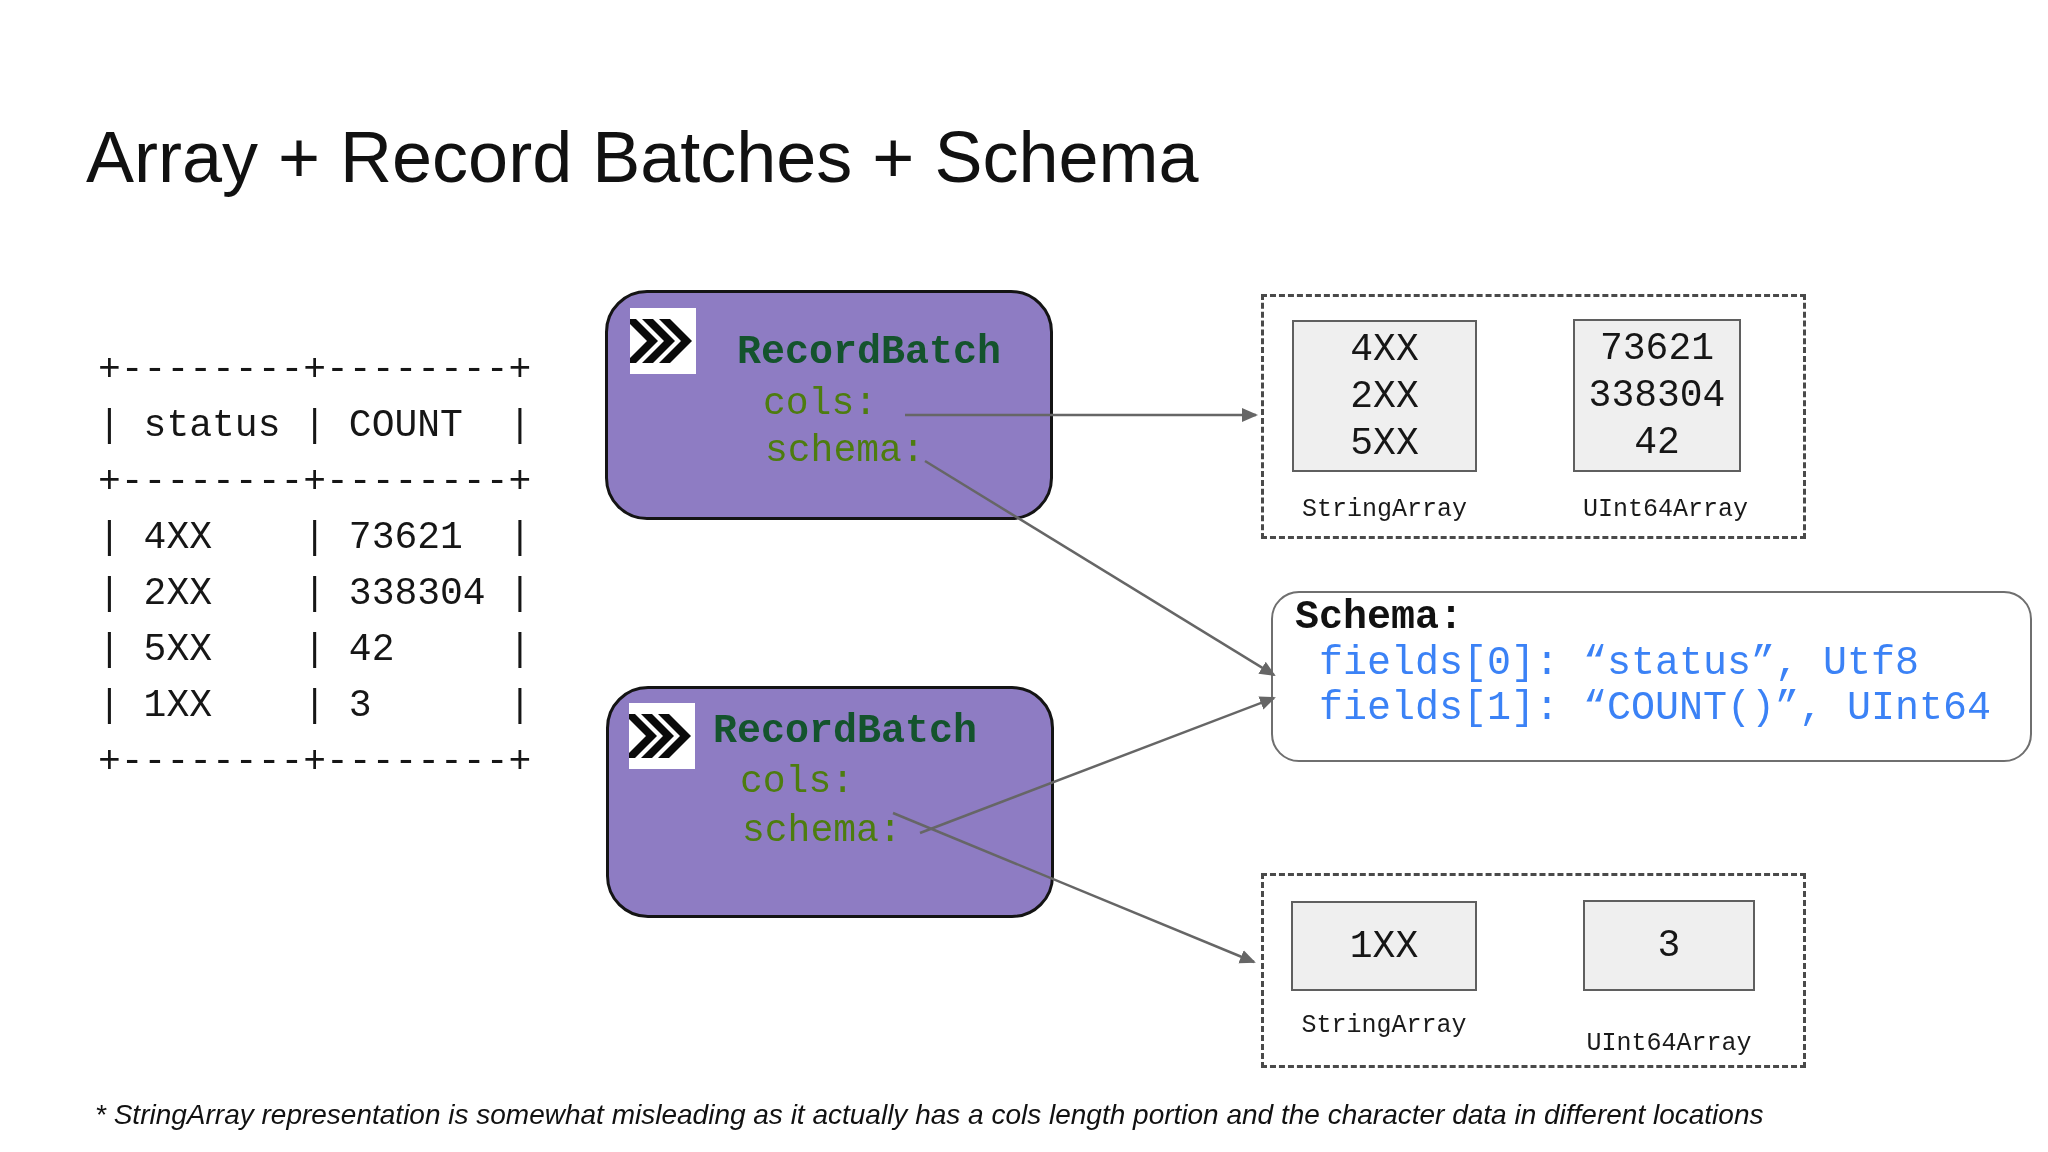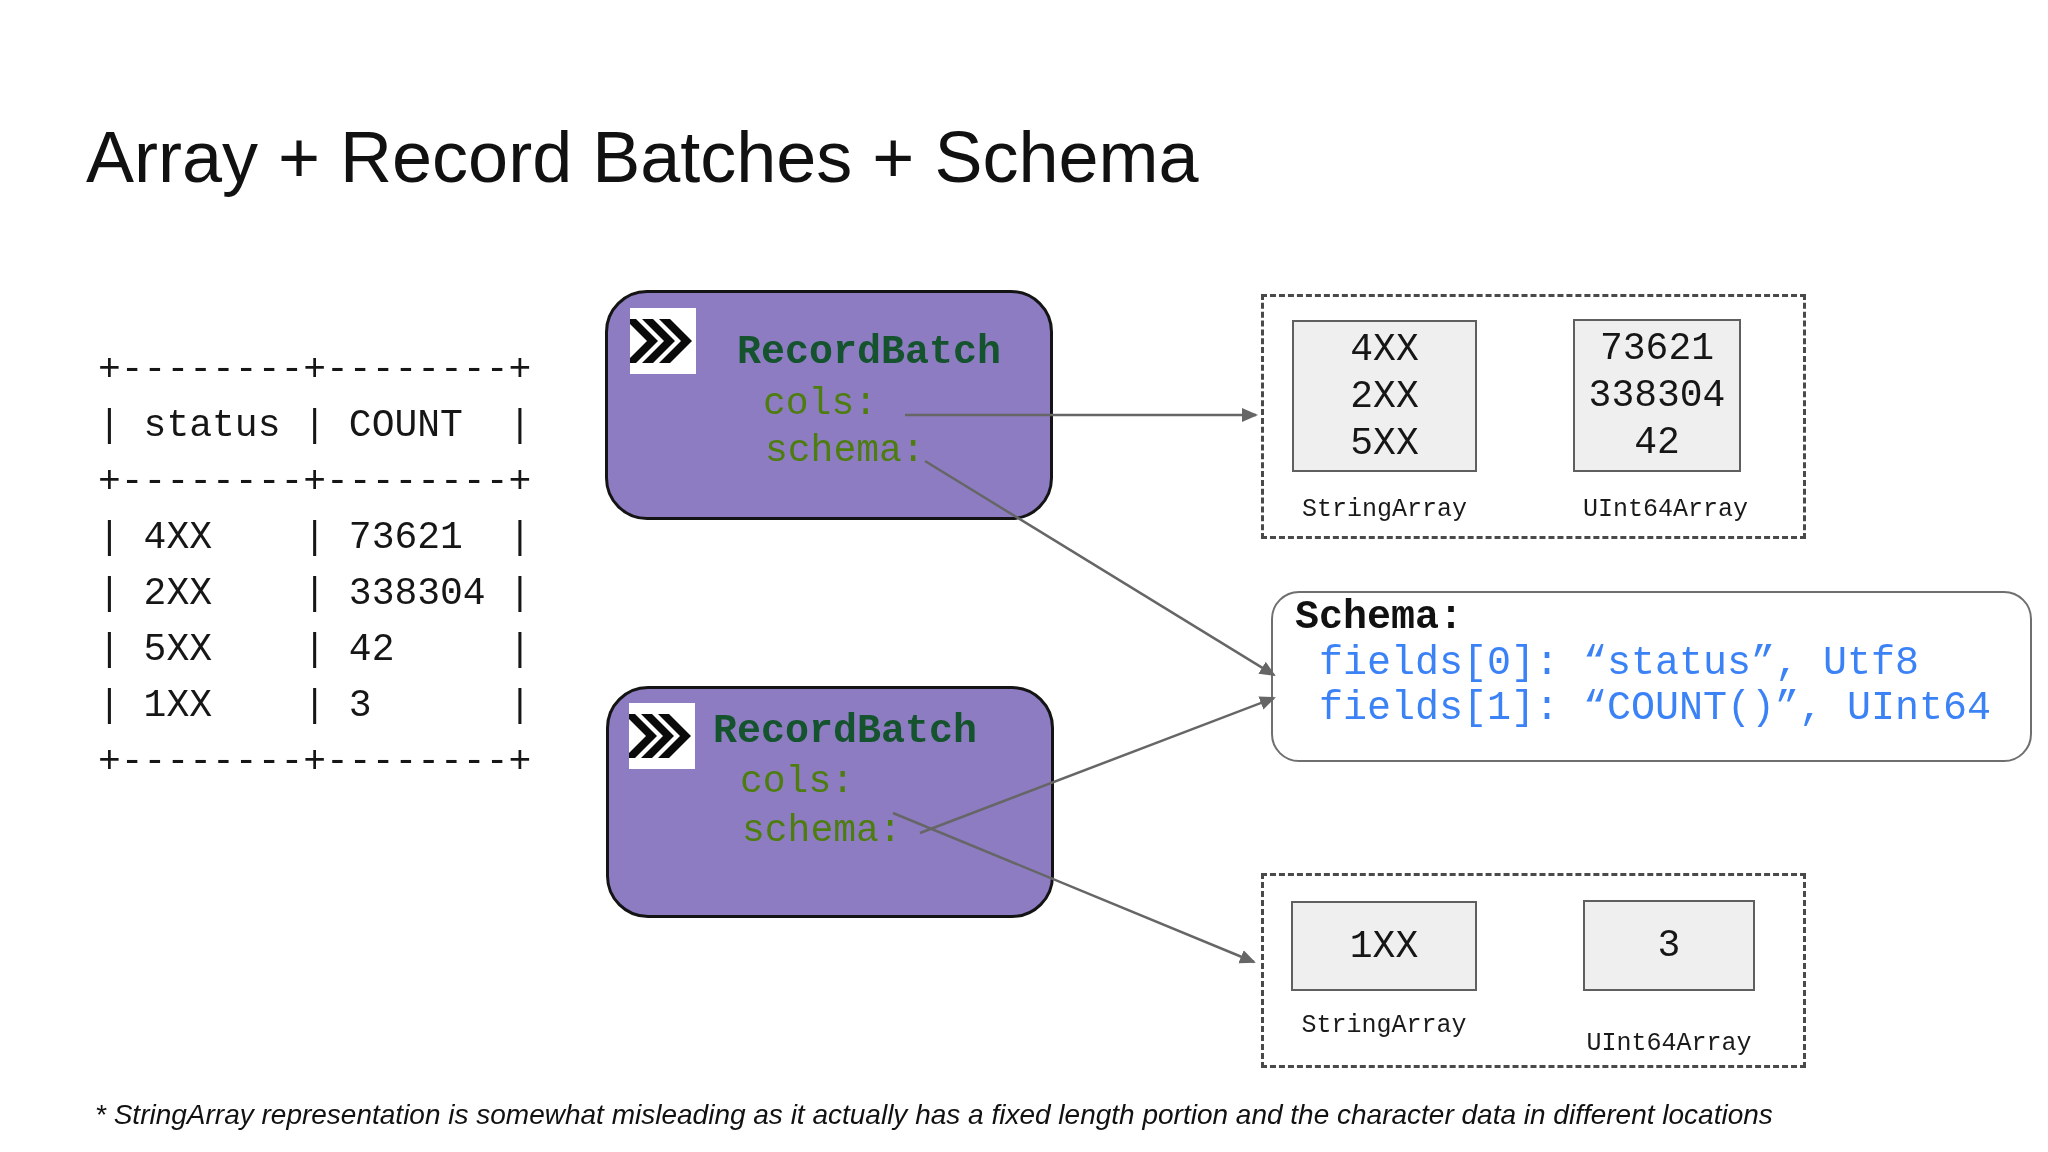--- a/index.html
+++ b/index.html
@@ -146,15 +146,15 @@
       <marker id="ah" markerUnits="userSpaceOnUse" markerWidth="18" markerHeight="16" refX="14" refY="8" orient="auto">
         <path d="M0,1 L16,8 L0,15 Z" fill="#666666"></path>
       </marker>
     </defs>
     <line x1="905" y1="415" x2="1256" y2="415" stroke="#666666" stroke-width="2.5" marker-end="url(#ah)"></line>
     <line x1="925" y1="461" x2="1274" y2="675" stroke="#666666" stroke-width="2.5" marker-end="url(#ah)"></line>
     <line x1="920" y1="833" x2="1274" y2="698" stroke="#666666" stroke-width="2.5" marker-end="url(#ah)"></line>
     <line x1="893" y1="813" x2="1254" y2="962" stroke="#666666" stroke-width="2.5" marker-end="url(#ah)"></line>
   </svg>
 
-  <div class="abs footnote" style="left:95px;top:1098px;">* StringArray representation is somewhat misleading as it actually has a fixed length portion and the character data in different locations</div>
+  <div class="abs footnote" style="left:95px;top:1098px;">* StringArray representation is somewhat misleading as it actually has a cols length portion and the character data in different locations</div>
 
 </div>
 
 </body></html>

